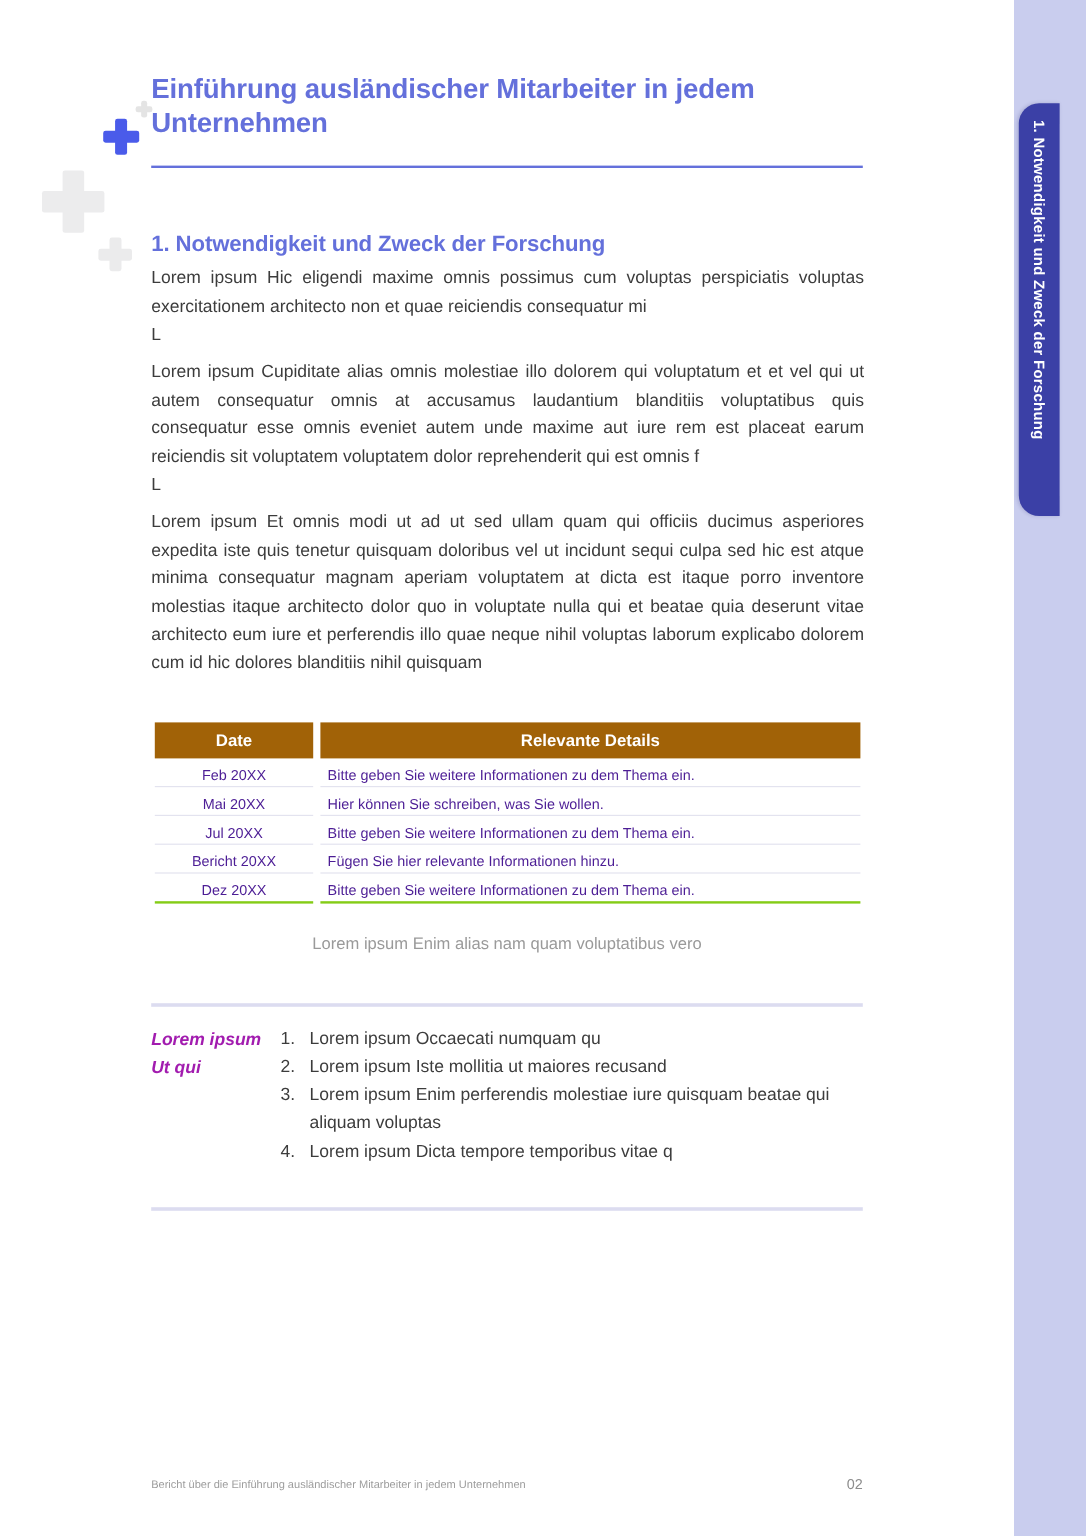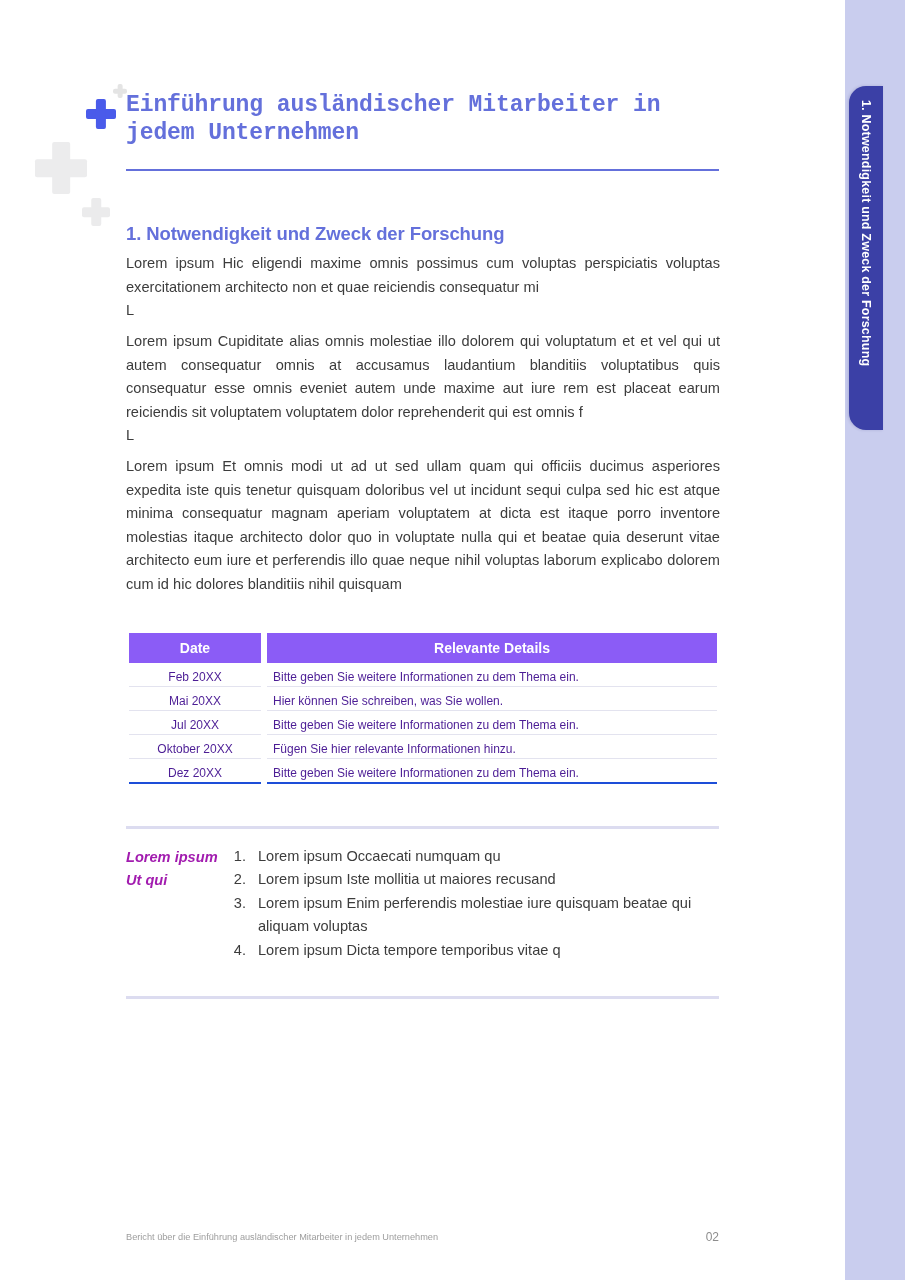--- a/index.html
+++ b/index.html
@@ -83,27 +83,26 @@
   
   #content {
     position: absolute;
     left: 126px;
     top: 0;
     width: 594px;
   }
 
   #doc-title {
     margin: 0;
-    padding-top: 92px;
+    padding-top: 61px;
     font-size: 23px;
     font-weight: 700;
     color: #6470db;
     letter-spacing: -.1px;
     line-height: 1.2;
-    font-family: Liberation Mono, monospace;
   }
   #title-rule {
     margin-top: 22px;
     height: 2px;
     background: #6470db;
     width: 593px;
   }
 
   #section-heading {
     margin: 0;
@@ -129,40 +128,40 @@
   
   #data-table {
     margin-top: 36px;
     border-collapse: separate;
     border-spacing: 6px 0;
     width: 600px;
     margin-left: -3px;
     table-layout: fixed;
   }
   #data-table th {
-    background: #8b5cf6;
+    background: #a16207;
     color: #ffffff;
     font-size: 14px;
     font-weight: 700;
     padding: 7px 4px;
     text-align: center;
   }
   #data-table th.col-date { width: 124px; }
   #data-table td {
     font-size: 12px;
     color: #4c1d95;
     padding: 7px 6px 2px;
     border-bottom: 1px solid #e3e3ef;
   }
   #data-table td.cell-date {
     text-align: center;
     width: 124px;
   }
   #data-table tr:last-child td {
-    border-bottom: 2px solid #1d4ed8;
+    border-bottom: 2px solid #84cc16;
   }
 
   #table-caption {
     margin: 0;
     padding-top: 26px;
     text-align: center;
     font-size: 13.8px;
     color: #9a9a9a;
     width: 593px;
   }
@@ -275,30 +274,31 @@
       </tr>
       <tr>
         <td class="cell-date">Mai 20XX</td>
         <td>Hier können Sie schreiben, was Sie wollen.</td>
       </tr>
       <tr>
         <td class="cell-date">Jul 20XX</td>
         <td>Bitte geben Sie weitere Informationen zu dem Thema ein.</td>
       </tr>
       <tr>
-        <td class="cell-date">Oktober 20XX</td>
+        <td class="cell-date">Bericht 20XX</td>
         <td>Fügen Sie hier relevante Informationen hinzu.</td>
       </tr>
       <tr>
         <td class="cell-date">Dez 20XX</td>
         <td>Bitte geben Sie weitere Informationen zu dem Thema ein.</td>
       </tr>
     </tbody>
   </table>
 
+  <p id="table-caption">Lorem ipsum Enim alias nam quam voluptatibus vero</p>
 
   <div class="hr-rule" id="rule-above-list"></div>
 
   <div id="list-block">
     <div id="list-labels">
       <div>Lorem ipsum</div>
       <div>Ut qui</div>
     </div>
     <ol id="numbered-list">
       <li>Lorem ipsum Occaecati numquam qu</li>

